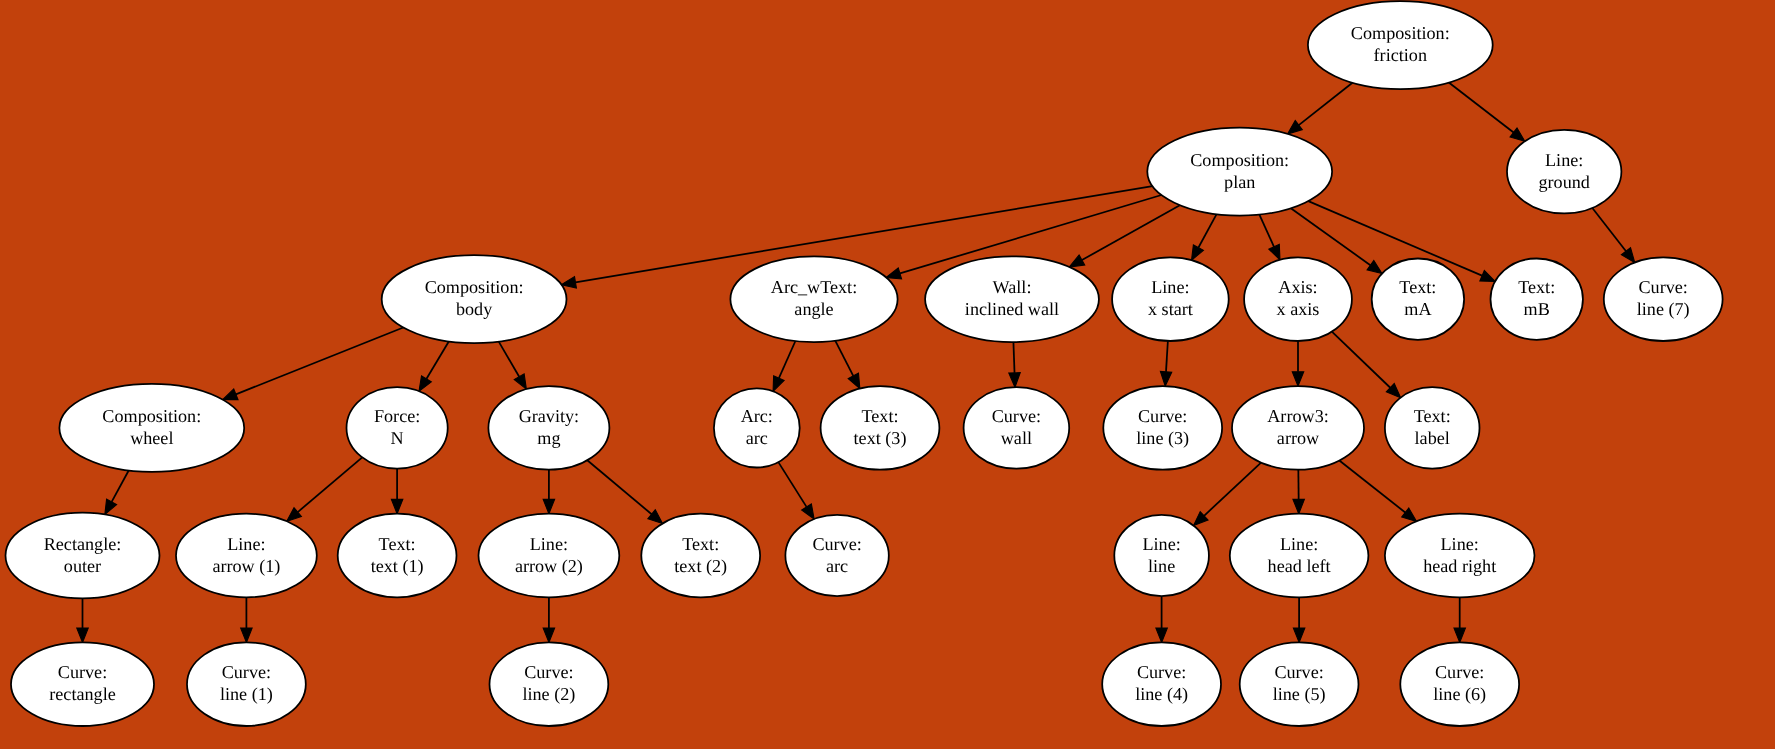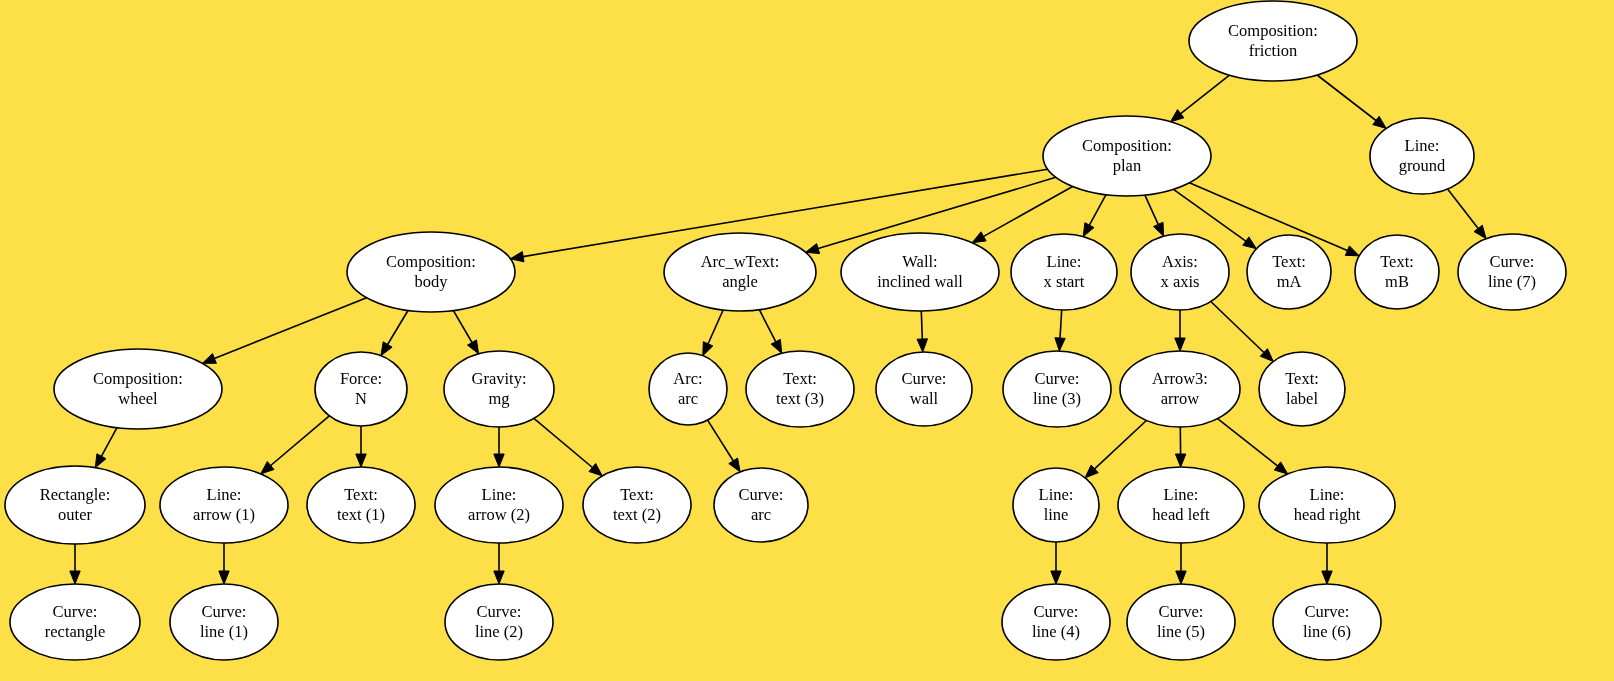--- a/index.html
+++ b/index.html
@@ -5,21 +5,21 @@
 <style>
   html, body {
     margin: 0;
     padding: 0;
     background: #ffffff;
   }
   #canvas-wrap {
     position: relative;
     width: 1614px;
     height: 681px;
-    background: #fde047;
+    background: #c2410c;
     overflow: hidden;
     font-family: "Liberation Serif", "DejaVu Serif", serif;
     text-align: center;
   }
   svg#graph-svg {
     position: absolute;
     left: 0;
     top: 0;
     width: 1614px;
     height: 681px;

